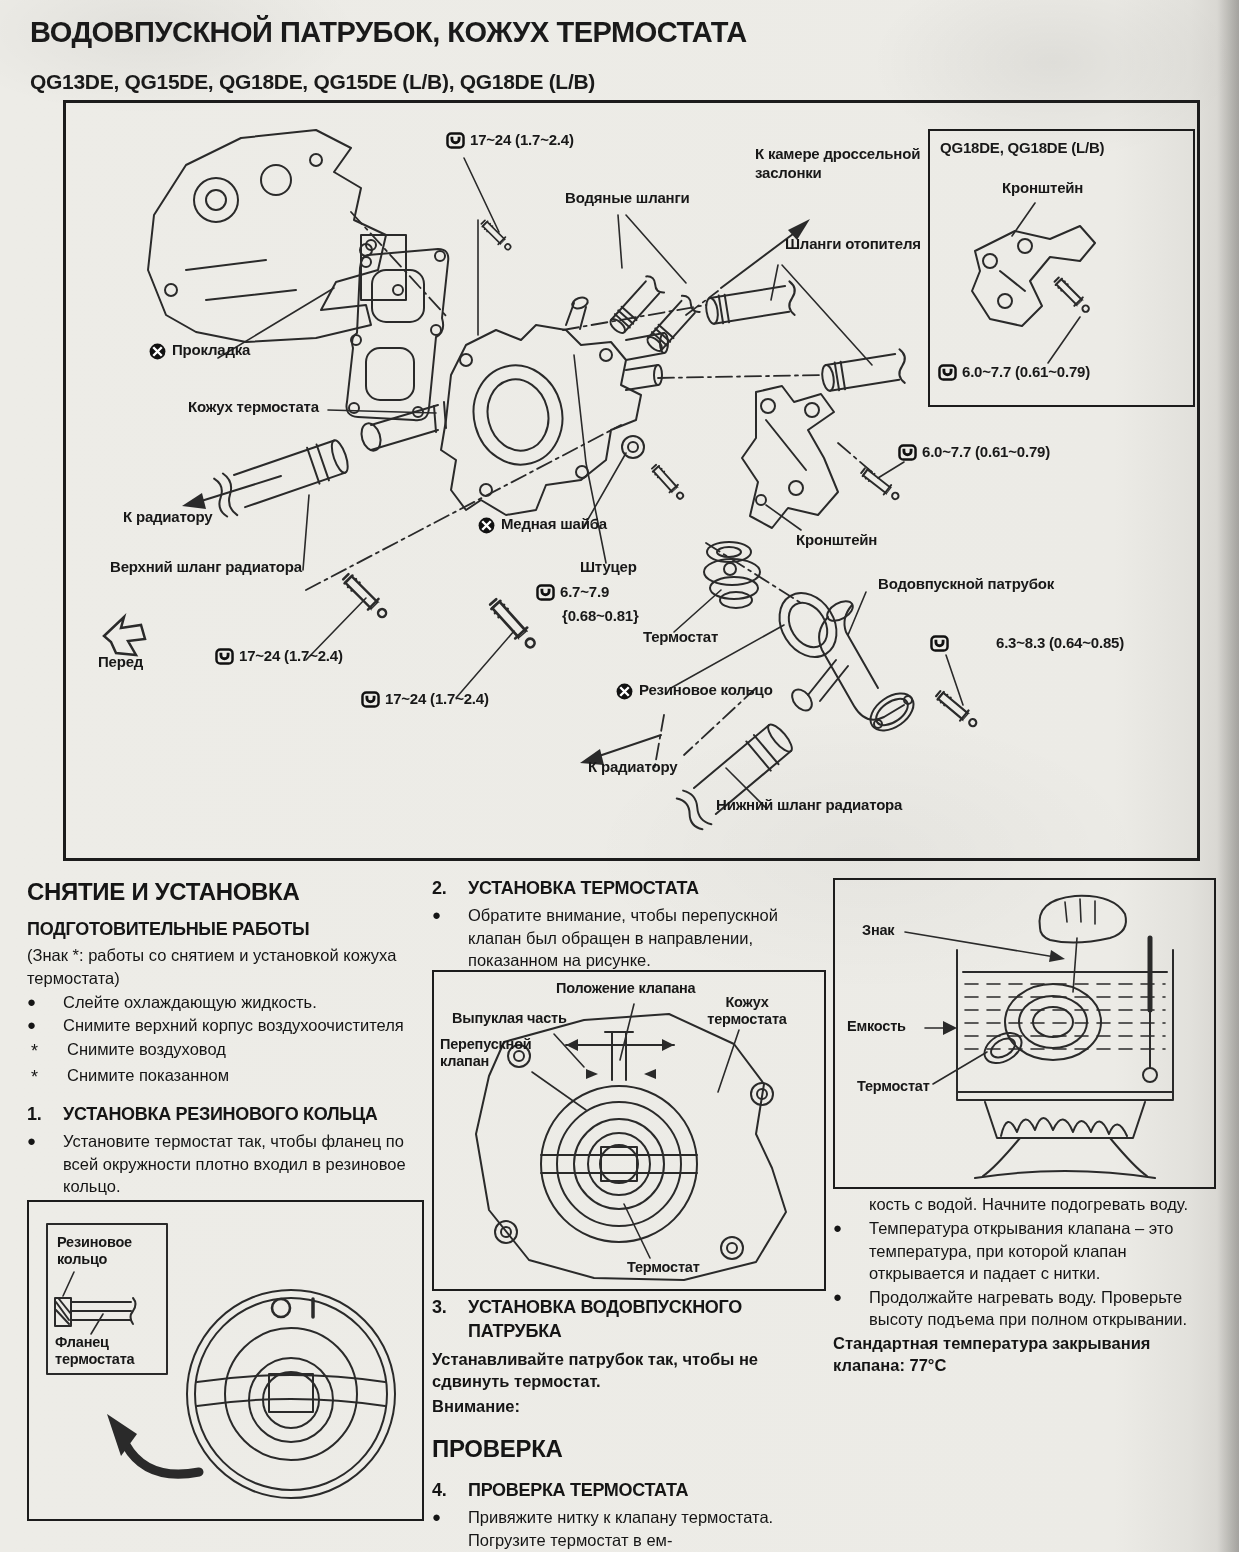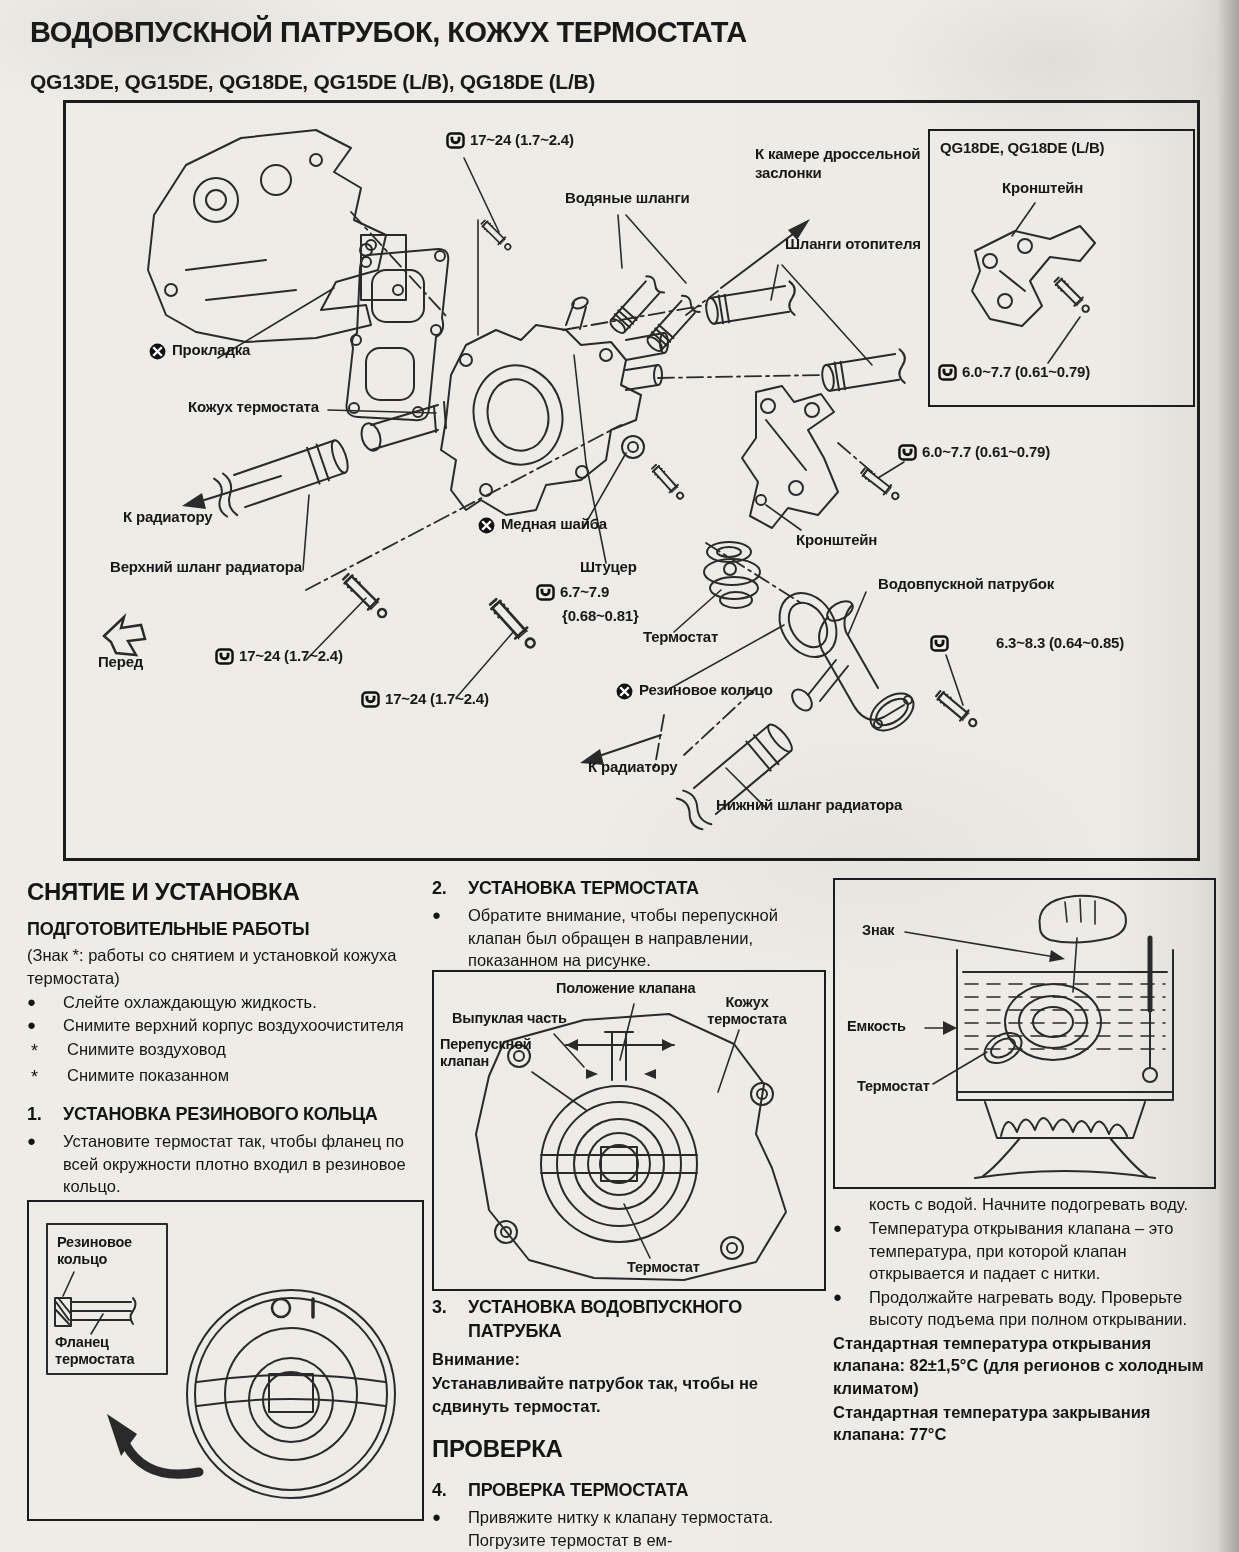--- a/index.html
+++ b/index.html
@@ -509,22 +509,22 @@
     <div class="fl" style="left:258px;top:22px;width:110px;text-align:center;">Кожух термостата</div>
     <div class="fl" style="left:6px;top:64px;width:108px;">Перепускной клапан</div>
     <div class="fl" style="left:193px;top:287px;">Термостат</div>
   </div>
 
   <div class="col" style="left:432px;top:1295px;width:392px;">
     <div class="num-h" style="margin-top:0;">
       <span class="n">3.</span>
       <span>УСТАНОВКА ВОДОВПУСКНОГО ПАТРУБКА</span>
     </div>
+    <p class="warn">Устанавливайте патрубок так, чтобы не сдвинуть термостат.</p>
     <p class="warn">Внимание:</p>
-    <p class="warn">Устанавливайте патрубок так, чтобы не сдвинуть термостат.</p>
     <h2 style="margin:16px 0 2px 0;">ПРОВЕРКА</h2>
     <div class="num-h">
       <span class="n">4.</span>
       <span>ПРОВЕРКА ТЕРМОСТАТА</span>
     </div>
     <div class="li">
       <span class="m">●</span>
       <span>Привяжите нитку к клапану термостата. Погрузите термостат в ем-</span>
     </div>
   </div>
@@ -584,16 +584,15 @@
   <div class="col" style="left:833px;top:1193px;width:386px;">
     <p style="padding-left:36px;">кость с водой. Начните подогревать воду.</p>
     <div class="li">
       <span class="m">●</span>
       <span>Температура открывания клапана – это температура, при которой клапан открывается и падает с нитки.</span>
     </div>
     <div class="li">
       <span class="m">●</span>
       <span>Продолжайте нагревать воду. Проверьте высоту подъема при полном открывании.</span>
     </div>
-    <p class="bold">Стандартная температура открывания клапана: 82±1,5°С (для регионов с холодным климатом)</p>
     <p class="bold">Стандартная температура закрывания клапана: 77°С</p>
   </div>
 </div>
 
 </body></html>

